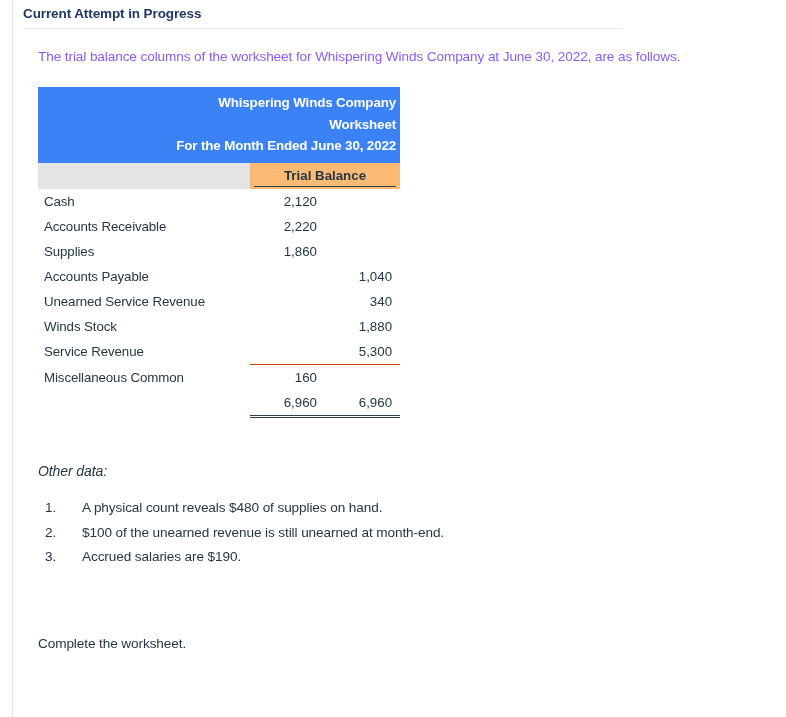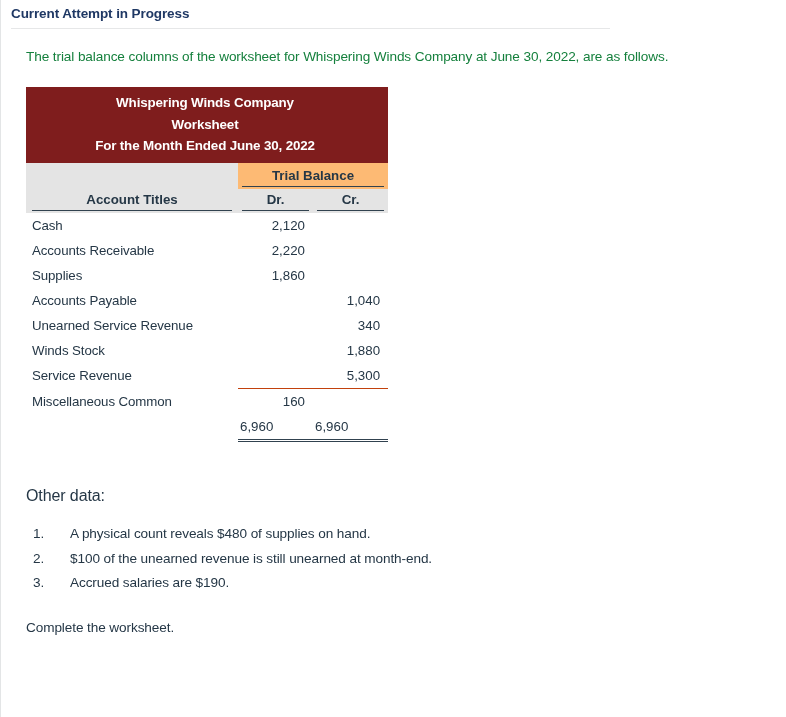--- a/index.html
+++ b/index.html
@@ -13,21 +13,21 @@
     height: 717px;
     font-family: "Liberation Sans", sans-serif;
     color: #253746;
     overflow: hidden;
     position: relative;
   }
 
   
   .page-frame {
     position: absolute;
-    left: 0; top: 0;
+    left: 12px; top: 0;
     width: 624px;
     height: 717px;
     border-left: 1px solid #e3e5e6;
     background: #fff;
   }
 
   
   .section-header {
     padding: 6px 0 7px 10px;
     font-size: 13.5px;
@@ -42,43 +42,43 @@
     margin-right: 14px;
   }
 
   
   .content {
     padding-left: 25px;
     padding-right: 10px;
   }
   .intro {
     font-size: 13.6px;
-    color: #15803d;
+    color: #8b5cf6;
     padding-top: 20px;
     letter-spacing: -0.1px;
     white-space: nowrap;
   }
 
   
   .worksheet {
     margin-top: 23px;
     width: 362px;
     border-collapse: collapse;
     font-size: 13.3px;
     table-layout: fixed;
   }
   .worksheet .col-acct { width: 212px; }
   .worksheet .col-dr   { width: 75px; }
   .worksheet .col-cr   { width: 75px; }
 
   .ws-title-cell {
-    background: #7f1d1d;
+    background: #3b82f6;
     color: #ffffff;
     font-weight: bold;
-    text-align: center;
+    text-align: right;
     font-size: 13.4px;
     line-height: 1.62;
     padding: 5px 4px 6px 0;
     letter-spacing: -0.15px;
   }
   .ws-title-cell div { white-space: nowrap; }
 
   .ws-group-head {
     background: #fdba74;
     text-align: center;
@@ -119,50 +119,52 @@
     padding: 5px 2px 5px 2px;
     white-space: nowrap;
   }
   .ws-row td.acct { padding-left: 6px; text-align: left; letter-spacing: -0.1px; margin-top: 16px; }
   .ws-row td.num  { text-align: right; padding-right: 8px; }
 
   .ws-row.subtotal td.num {
     border-top: 1px solid #c2410c;
   }
   .ws-row.total td.num-total {
+    text-align: right;
     padding-right: 8px;
     border-bottom: 3px double #31424f;
   }
   .ws-row.total td.acct { border: none; }
 
   
   .other-data {
     margin-top: 45px;
-    font-size: 16px;
-    letter-spacing: -0.1px;
+    font-size: 14px;
+    letter-spacing: -0.1px;
+    font-style: italic;
   }
   .data-list {
     margin-top: 22px;
   }
   .data-item {
     display: flex;
     font-size: 13.6px;
     line-height: 1.0;
     margin-bottom: 11px;
     letter-spacing: -0.1px;
   }
   .data-num {
     width: 44px;
     flex: 0 0 44px;
     padding-left: 7px;
   }
   .data-text { flex: 1 1 auto; white-space: nowrap; }
 
   .closing {
-    margin-top: 30px;
+    margin-top: 72px;
     font-size: 13.6px;
     letter-spacing: -0.1px;
   }
 </style>
 </head>
 <body>
 
 <div class="page-frame">
 
   <div class="section-header">Current Attempt in Progress</div>
@@ -187,31 +189,20 @@
           </td>
         </tr>
 
         <tr>
           <td class="ws-group-blank"></td>
           <td class="ws-group-head" colspan="2">
             <span>Trial Balance</span>
           </td>
         </tr>
 
-        <tr>
-          <td class="ws-colhead acct">
-            <span>Account Titles</span>
-          </td>
-          <td class="ws-colhead">
-            <span>Dr.</span>
-          </td>
-          <td class="ws-colhead">
-            <span>Cr.</span>
-          </td>
-        </tr>
 
         <tr class="ws-row">
           <td class="acct">Cash</td>
           <td class="num">2,120</td>
           <td class="num"></td>
         </tr>
         <tr class="ws-row">
           <td class="acct">Accounts Receivable</td>
           <td class="num">2,220</td>
           <td class="num"></td>

